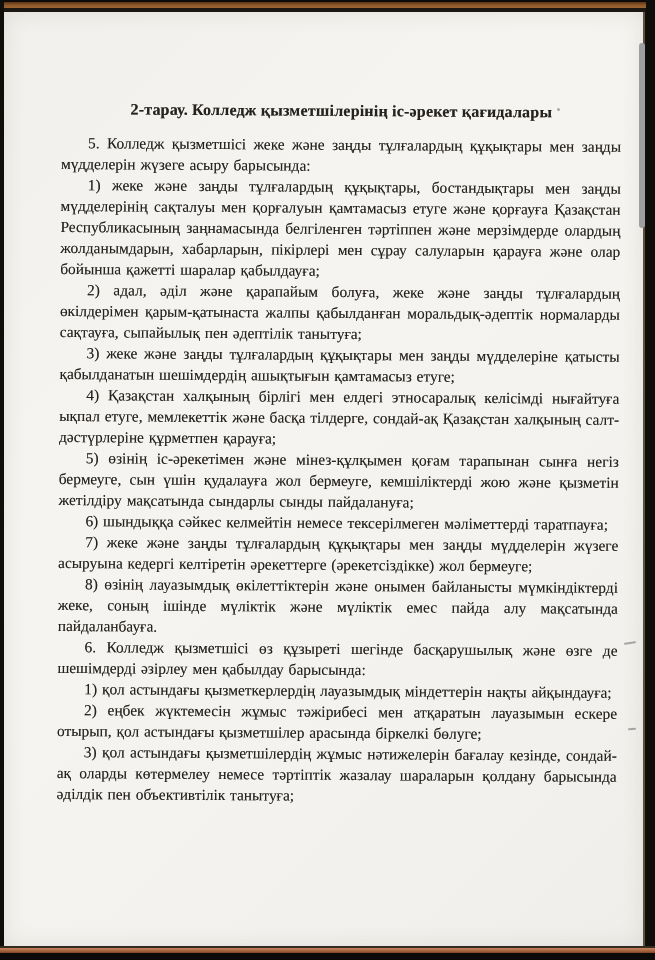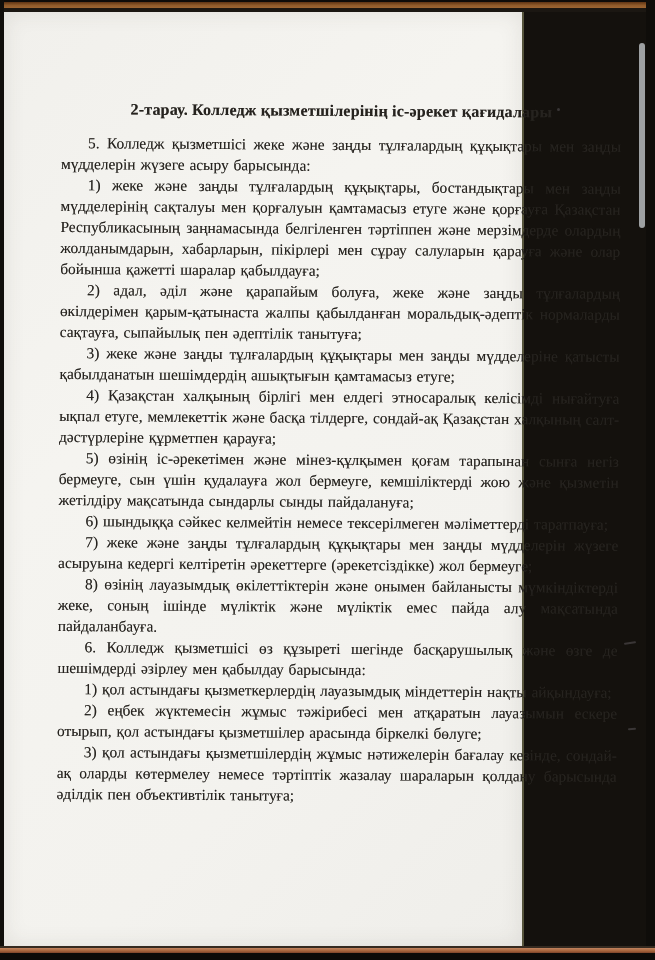--- a/index.html
+++ b/index.html
@@ -20,21 +20,21 @@
   .frame-left       { position: absolute; left: 0; top: 0; width: 4px; height: 960px; background: #100e0b; }
   .frame-right      { position: absolute; left: 646px; top: 0; width: 9px; height: 960px; background: #0f0d0a; }
   .frame-bottom-line  { position: absolute; left: 0; top: 946px; width: 655px; height: 2px; background: #352a20; }
   .frame-bottom-brown { position: absolute; left: 0; top: 948px; width: 655px; height: 5px;
                         background: linear-gradient(180deg, #c2845f 0%, #a5633b 60%, #7c432a 100%); }
   .frame-bottom-black { position: absolute; left: 0; top: 953px; width: 655px; height: 7px; background: #0c0a08; }
 
   
   .paper {
     position: absolute; left: 4px; top: 12px;
-    width: 520px; height: 934px;
+    width: 641px; height: 934px;
     background: linear-gradient(135deg, #f1f0ec 0%, #f5f4f0 35%, #f3f2ee 70%, #efeeea 100%);
     border-right: 2px solid #56543c;
     box-shadow: inset 0 0 22px rgba(70, 62, 48, 0.10);
   }
 
   
   .text-block {
     position: absolute; left: 58px; top: 0;
     width: 560px;
     padding-top: 85px;

